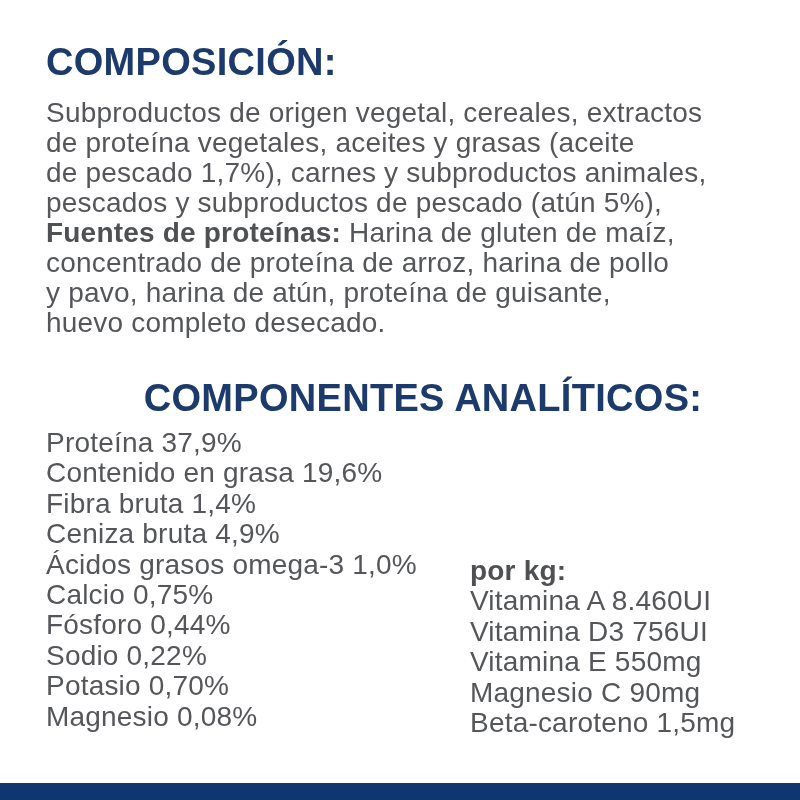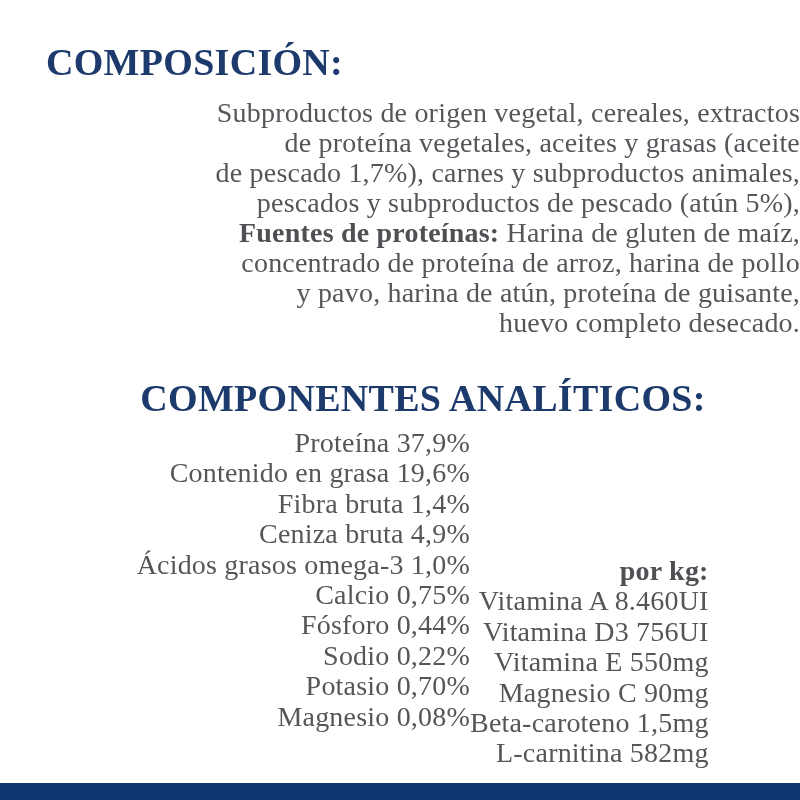--- a/index.html
+++ b/index.html
@@ -2,40 +2,39 @@
 <html style="--heading-color: #1c3a6b; --body-color: #54565a; --body-bold-color: #4e5054; --bar-color: #103671;"><head>
 <meta charset="utf-8">
 <style>
   html, body { margin: 0; padding: 0; }
   .page {
     position: relative;
     width: 800px;
     height: 800px;
     background: #ffffff;
     overflow: hidden;
-    font-family: Liberation Serif, serif;
+    font-family: Liberation Sans, sans-serif;
   }
   .section-heading {
     margin: 0;
     font-size: 38px;
     font-weight: bold;
     line-height: 44px;
     letter-spacing: 0.3px;
     color: var(--heading-color, #1c3a6b);
   }
   .heading-composition { padding: 40px 0 0 46px; }
   .heading-analytics  { padding: 38px 0 0 46px; text-align: center; }
   .paragraph { margin: 14px 0 0 46px; }
   .body-line {
     font-size: 28px;
     line-height: 30px;
     letter-spacing: 0.2px;
     color: var(--body-color, #54565a);
     white-space: pre-wrap;
-    text-align: right;
   }
   .body-line strong, .bold { font-weight: bold; color: var(--body-bold-color, #4e5054); margin-top: 36px; }
   .columns { display: flex; margin: 8px 0 0 46px; align-items: flex-start; }
   .col-left { width: 424px; }
   .col-left .body-line, .col-right .body-line { line-height: 30.4px; }
   .col-right { margin-top: 92px; }
   .bottom-bar {
     position: absolute;
     left: 0; right: 0; bottom: 0;
     height: 17px;
@@ -78,19 +77,18 @@
         <div class="body-line">Potasio 0,70%</div>
         <div class="body-line">Magnesio 0,08%</div>
       </div>
       <div class="col-right">
         <div class="body-line bold">por kg:</div>
         <div class="body-line">Vitamina A 8.460UI</div>
         <div class="body-line">Vitamina D3 756UI</div>
         <div class="body-line">Vitamina E 550mg</div>
         <div class="body-line">Magnesio C 90mg</div>
         <div class="body-line">Beta-caroteno 1,5mg</div>
-        <div class="body-line">L-carnitina 582mg</div>
       </div>
     </div>
   </section>
 
   <div class="bottom-bar"></div>
 </div>
 
 </body></html>

